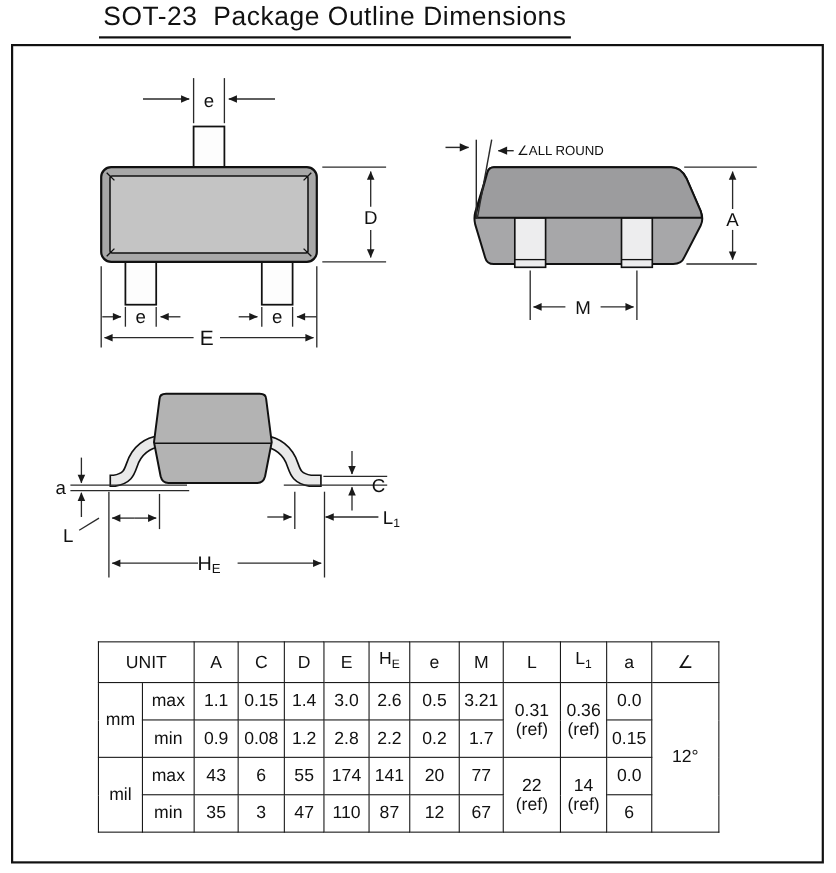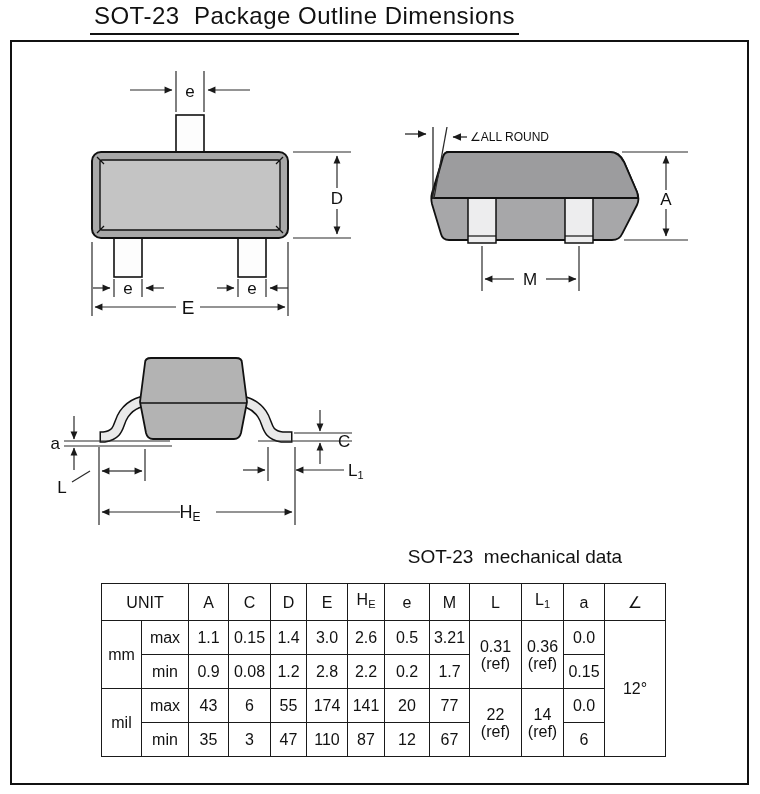--- a/index.html
+++ b/index.html
@@ -16,21 +16,21 @@
     position:absolute;left:10px;top:40px;width:739px;height:745px;
     border:2px solid #111;box-sizing:border-box;
   }
   svg.draw{position:absolute;left:0;top:0;}
   .dimtext{font-family:"Liberation Sans",sans-serif;fill:#111;}
   .mech-heading{
     position:absolute;left:370px;top:546px;width:290px;text-align:center;
     font-size:19px;color:#111;white-space:pre;
   }
   table.mech{
-    position:absolute;left:101px;top:583px;width:564px;height:173px;
+    position:absolute;left:89px;top:583px;width:564px;height:173px;
     border-collapse:collapse;table-layout:fixed;
   }
   table.mech th,table.mech td{
     border:1.5px solid #1a1a1a;text-align:center;vertical-align:middle;
     font-size:16px;font-weight:normal;padding:0;line-height:17px;color:#111;
   }
   tr.hdr{height:37px;}
   tr.r{height:34px;}
   sub.small{font-size:11px;vertical-align:-3px;}
 </style>
@@ -193,21 +193,20 @@
 
       <g stroke="#2a2a2a" stroke-width="1.2">
         <line x1="295" y1="447" x2="295" y2="525"></line>
         <line x1="180" y1="512" x2="102" y2="512" marker-end="url(#ah)"></line>
         <line x1="216" y1="512" x2="292" y2="512" marker-end="url(#ah)"></line>
       </g>
       <text class="dimtext" x="190" y="518" font-size="18" text-anchor="middle"><tspan>H</tspan><tspan dy="3" font-size="12">E</tspan></text>
     </g>
   </svg>
 
-  <div class="mech-heading">SOT-23  mechanical data</div>
 
   <table class="mech">
     <colgroup>
       <col style="width:40px">
         <col style="width:47px">
         <col style="width:40px">
       <col style="width:42px">
         <col style="width:36px">
         <col style="width:41px">
       <col style="width:37px">

